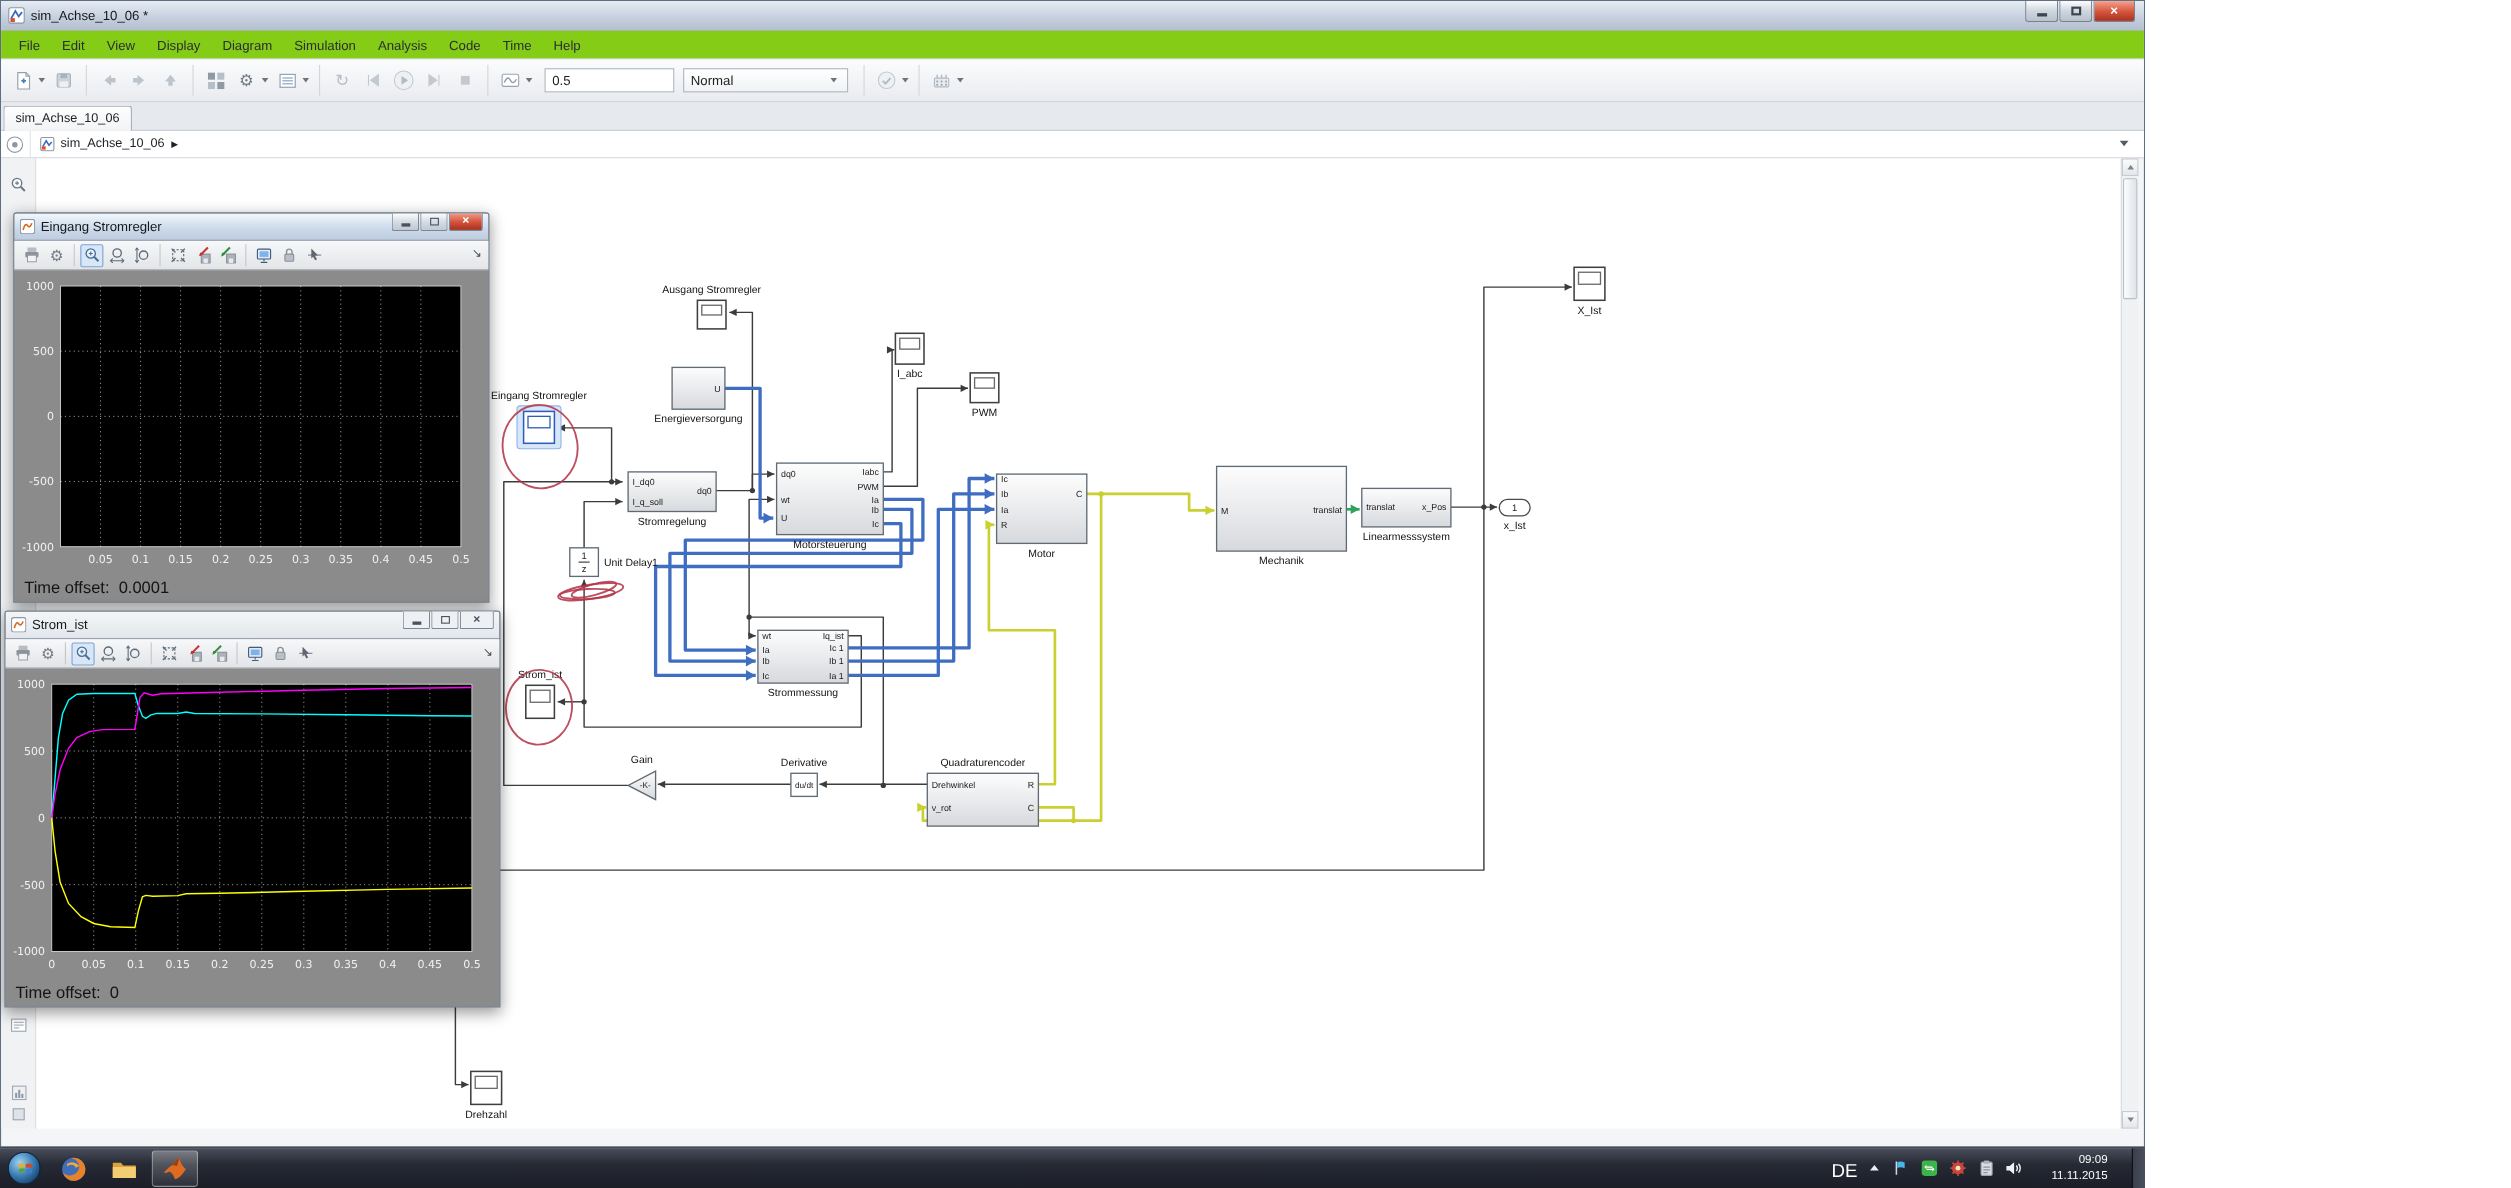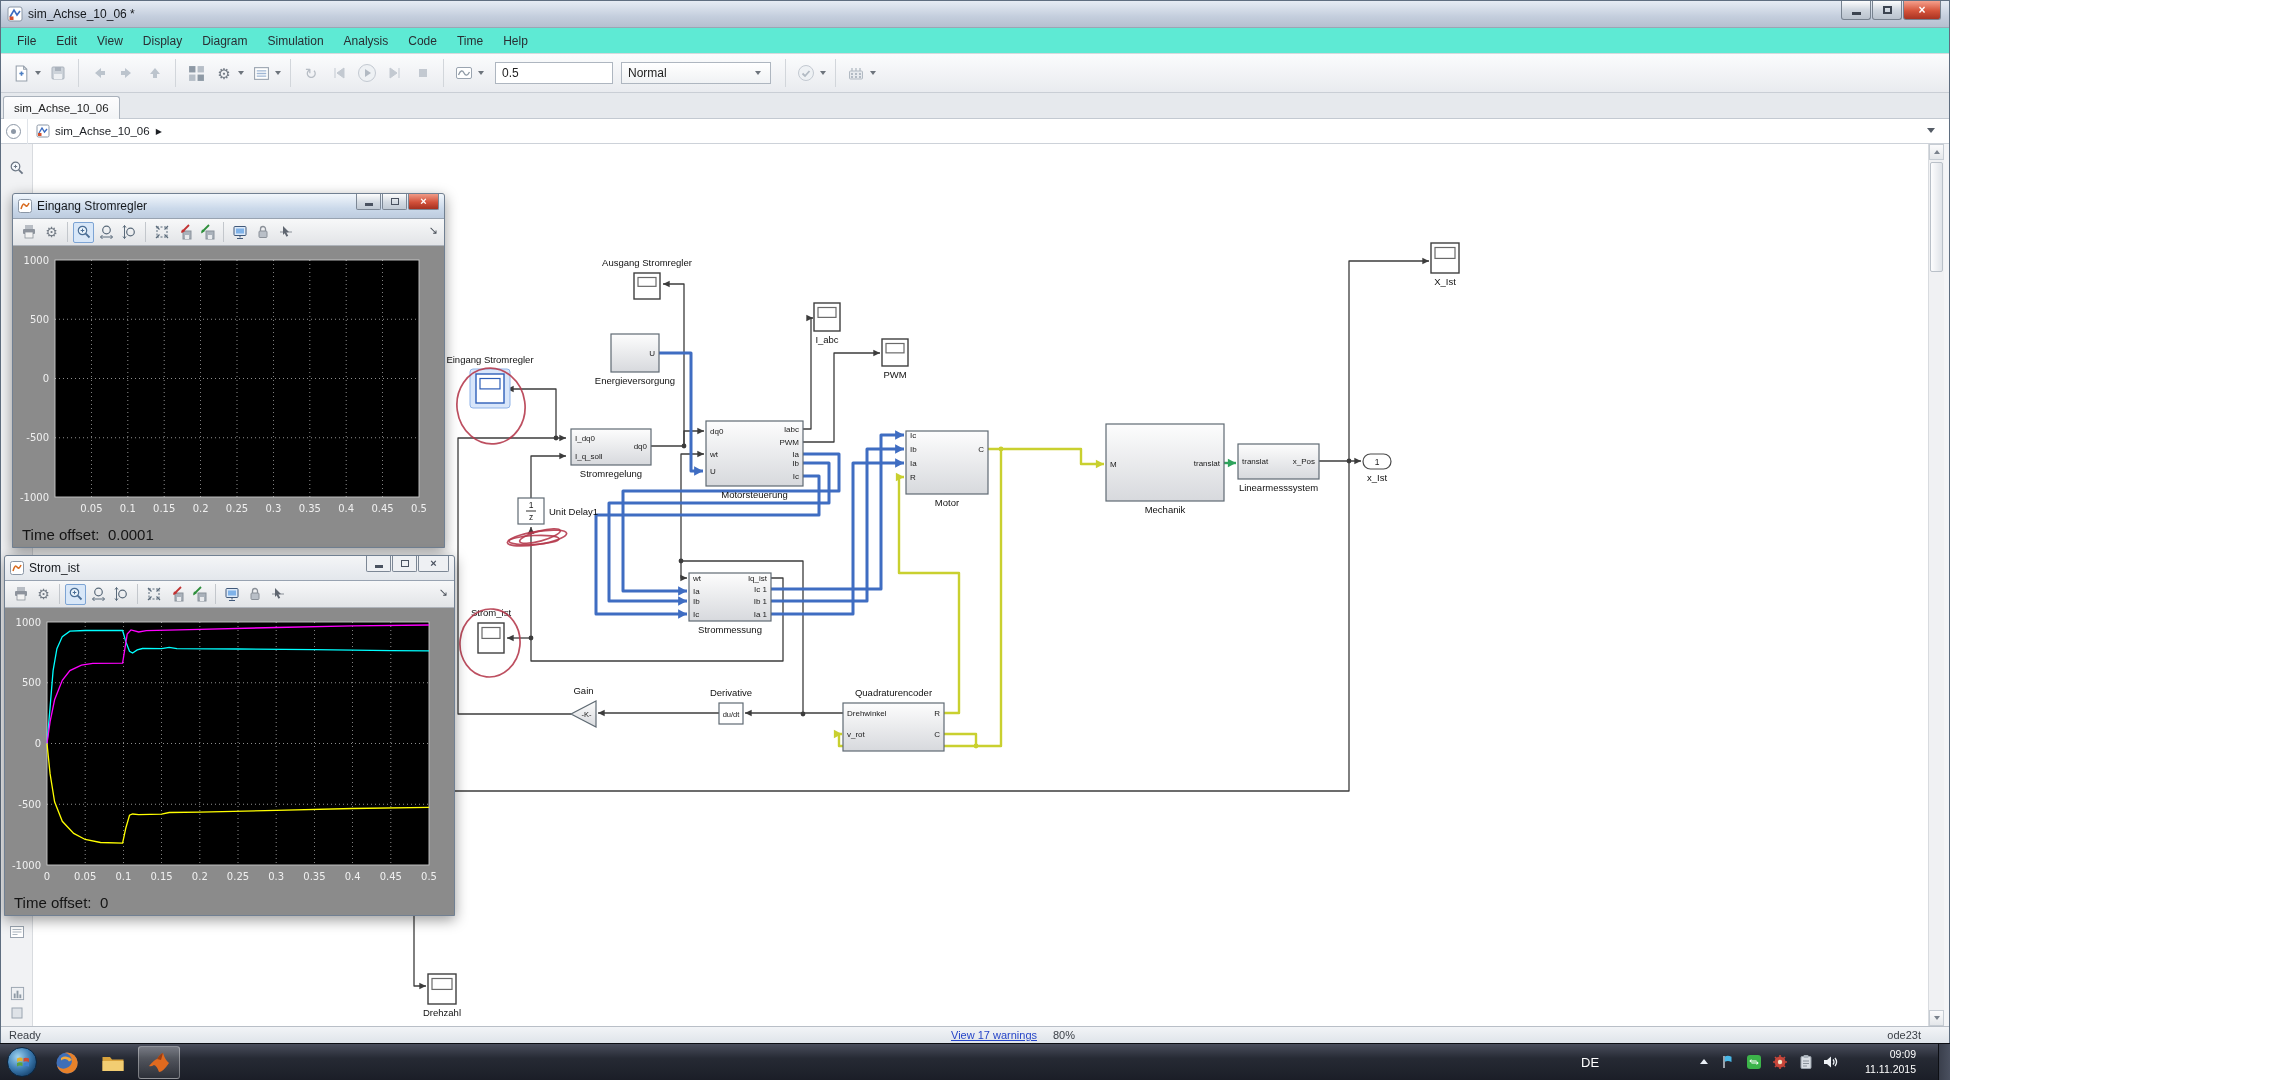--- a/index.html
+++ b/index.html
@@ -14,21 +14,21 @@
   .titlebar .app-ic { width:16px; height:16px; margin:0 5px 0 6px; }
   .titlebar .title { font-size:12px; color:#15181c; }
   .winbtns { position:absolute; right:8px; top:0; display:flex; }
   .wbtn { width:30px; height:19px; border:1px solid #77828f; border-top:none; border-radius:0 0 3px 3px;
     background:linear-gradient(#fdfdfd,#cfd6df 50%,#b9c2cd); display:flex; align-items:center; justify-content:center; margin-left:1px; }
   .wbtn.close { width:38px; background:linear-gradient(#f5a08c,#d4533a 55%,#b13category 0); background:linear-gradient(#f5a08c,#d4533a 55%,#a93322); }
   .wbtn .dash { width:9px; height:3px; background:#3c4450; margin-top:7px; }
   .wbtn .box { width:9px; height:8px; border:2px solid #3c4450; }
   .wbtn.close span { color:#fff; font-size:12px; font-weight:bold; line-height:1; }
 
-  .menubar { position:absolute; left:0; top:27px; width:100%; height:26px; background:#5eead4; border-bottom:1px solid #d6dade; display:flex; align-items:center; padding-left:6px; }
+  .menubar { position:absolute; left:0; top:27px; width:100%; height:26px; background:#84cc16; border-bottom:1px solid #d6dade; display:flex; align-items:center; padding-left:6px; }
   .menubar span { font-size:12px; color:#2a2e33; padding:4px 10px; }
 
   .toolbar { position:absolute; left:0; top:53px; width:100%; height:39px;
     background:linear-gradient(#fbfcfd,#e9ebef); border-bottom:1px solid #c9ced5; display:flex; align-items:center; padding-left:6px; }
   .tbi { width:26px; height:26px; display:flex; align-items:center; justify-content:center; margin:0 1px; }
   .tbsep { width:1px; height:28px; background:#d2d6db; margin:0 6px; }
   .caret { width:0; height:0; border-left:3.5px solid transparent; border-right:3.5px solid transparent; border-top:4px solid #6d747c; margin:0 3px 0 0; }
   .tb-input { width:118px; height:22px; border:1px solid #aeb6c0; background:#fff; font-size:12px; color:#222; padding:0 6px; margin:0 8px; }
   .tb-select { width:150px; height:22px; border:1px solid #aeb6c0; background:linear-gradient(#ffffff,#f0f2f4); font-size:12px; color:#222;
     display:flex; align-items:center; justify-content:space-between; padding:0 6px; margin-right:8px; }
@@ -92,21 +92,21 @@
   .sw-timeoffset { position:absolute; left:9px; bottom:4px; font-size:15px; color:#141414; }
 
   
   .taskbar { position:absolute; left:0; top:1043px; width:1950px; height:37px;
     background:linear-gradient(#4a4e5c,#262a34 40%,#1b1e27); border-top:1px solid #0d0f14; }
   .start-orb { position:absolute; left:7px; top:3px; width:30px; height:30px; border-radius:50%;
     background:radial-gradient(circle at 10px 9px,#9fd4f0,#3f7fb5 45%,#123c66 85%); border:1px solid #0a2540; }
   .orb-flag { position:absolute; left:8px; top:7px; width:14px; height:14px; }
   .tb-app { position:absolute; top:2px; width:42px; height:33px; border-radius:3px; display:flex; align-items:center; justify-content:center; }
   .tb-app.active { background:linear-gradient(rgba(255,255,255,.28),rgba(255,255,255,.08)); border:1px solid rgba(255,255,255,.35); }
-  .tray-lang { position:absolute; left:1581px; top:11px; font-size:13px; color:#fff;text-align:center; }
+  .tray-lang { position:absolute; left:1665px; top:11px; font-size:17px; color:#fff;text-align:center; }
   .tray-caret { position:absolute; left:1700px; top:15px; width:0; height:0; border-left:4px solid transparent; border-right:4px solid transparent; border-bottom:5px solid #e8eef5; }
   .tray-ic { position:absolute; top:10px; width:16px; height:16px; }
   .tray-clock { position:absolute; left:1840px; top:3px; width:76px; text-align:right; color:#fff; font-size:10.5px; line-height:15px; }
   .show-desktop { position:absolute; left:1938px; top:0; width:12px; height:37px; background:linear-gradient(90deg,#3a3f4c,#4a505f); border-left:1px solid #0d0f14; }
 
   svg { display:block; }
 </style>
 </head>
 <body>
 
@@ -579,26 +579,20 @@
     <div class="vscroll">
       <div class="vs-btn" style="top:0">
             <div class="tri-up"></div>
           </div>
       <div class="vs-thumb"></div>
       <div class="vs-btn" style="bottom:0">
             <div class="tri-dn"></div>
           </div>
     </div>
 
-    <div class="statusbar">
-      <span class="ready">Ready</span>
-      <span class="warn">View 17 warnings</span>
-      <span class="zoomlvl">80%</span>
-      <span class="solver">ode23t</span>
-    </div>
   </div>
 
   <div class="taskbar">
     <div class="start-orb">
       <svg class="orb-flag" viewBox="0 0 14 14">
         <path d="M1 3.5 Q3.5 2 6.5 3 L6.5 6.5 Q3.5 5.5 1 7 Z" fill="#e4b02c"></path>
         <path d="M7.5 3.2 Q10 2.2 13 3.4 L13 6.9 Q10 5.8 7.5 6.7 Z" fill="#d04a33"></path>
         <path d="M1 8 Q3.5 6.6 6.5 7.6 L6.5 11 Q3.5 10 1 11.5 Z" fill="#5aa33c"></path>
         <path d="M7.5 7.8 Q10 6.9 13 8 L13 11.5 Q10 10.4 7.5 11.3 Z" fill="#3f7fd0"></path>
       </svg>

